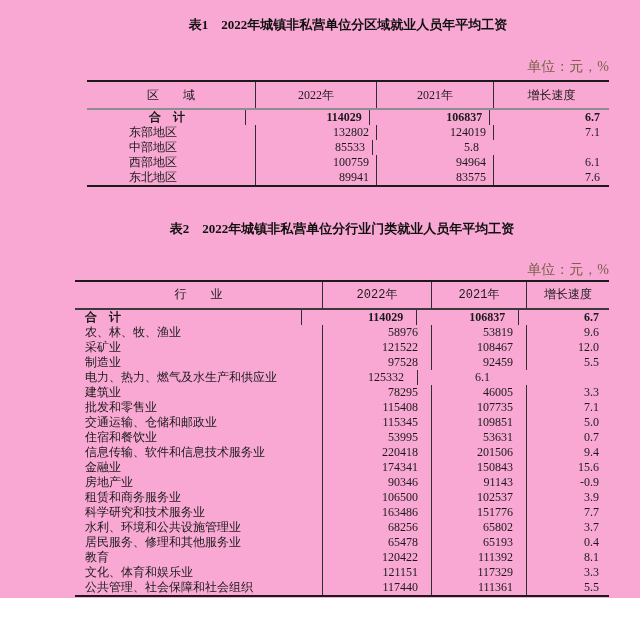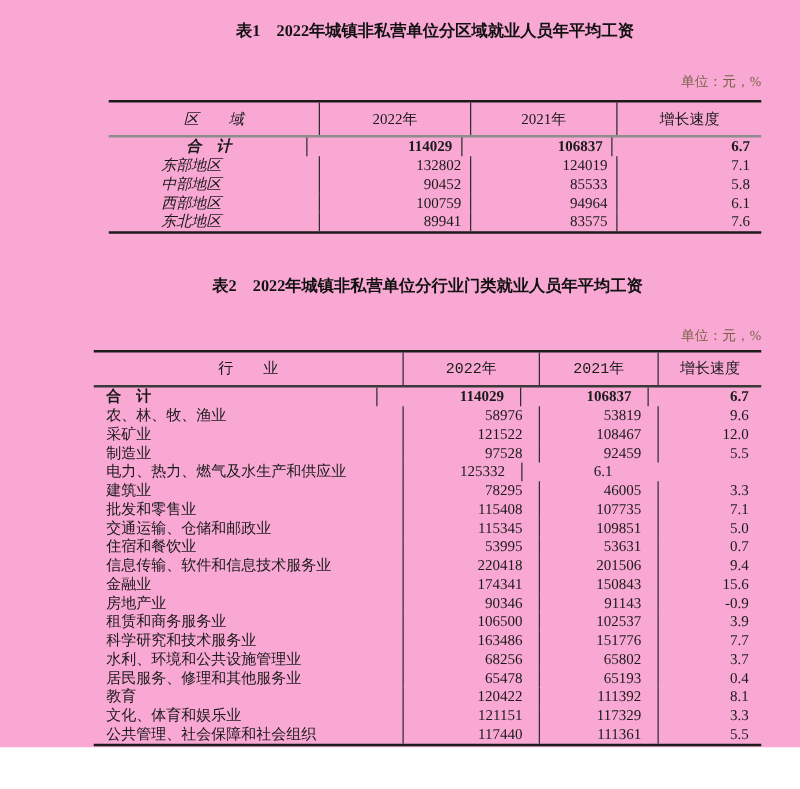--- a/index.html
+++ b/index.html
@@ -21,21 +21,21 @@
     font-weight:bold;
     font-size:13px;
     line-height:15px;
     color:#111111;
   }
   .title1 { top:17px;  left:87px; width:522px; }
   .title2 { top:221px; left:75px; width:534px; }
   .unit-note {
     position:absolute;
     text-align:right;
-    font-size:11px;
+    font-size:14px;
     line-height:13px;
     color:#7a6047;
   }
   .unit1 { top:60px;  left:87px; width:522px; }
   .unit2 { top:263px; left:75px; width:534px; }
   .tbl {
     position:absolute;
     border-top:2px solid #1b1b1b;
     border-bottom:2px solid #1b1b1b;
     font-size:12px;
@@ -46,21 +46,21 @@
   .tbl1 .thead { border-bottom:2px solid #8d8d8d; }
   .tbl2 .thead { border-bottom:2px solid #3a3a3a;font-family:Liberation Mono, monospace; }
   .th {
     text-align:center;
     line-height:26px;
     font-size:12px;
   }
   .tr { display:flex; height:15px; line-height:15px; }
   .th, .td { overflow:hidden; white-space:nowrap; }
   .th:not(:last-child), .td:not(:last-child) { border-right:1px solid #2f2f2f; }
-  .tbl1 .c1 { width:169px;font-style:italic; }
+  .tbl1 .c1 { width:169px; }
   .tbl1 .c2 { width:121px; }
   .tbl1 .c3 { width:117px; }
   .tbl1 .c4 { width:115px; }
   .tbl2 .c1 { width:248px; }
   .tbl2 .c2 { width:109px; }
   .tbl2 .c3 { width:95px;  }
   .tbl2 .c4 { width:82px;  }
   .td.label { text-align:left; }
   .tbl1 .td.label { padding-left:42px; }
   .tbl2 .td.label { padding-left:10px; }
@@ -99,21 +99,20 @@
 
         <div class="tr">
           <div class="td c1 label">东部地区</div>
           <div class="td c2 num">132802</div>
           <div class="td c3 num">124019</div>
           <div class="td c4 num growth">7.1</div>
         </div>
 
         <div class="tr">
           <div class="td c1 label">中部地区</div>
-          <div class="td c2 num">90452</div>
           <div class="td c3 num">85533</div>
           <div class="td c4 num growth">5.8</div>
         </div>
 
         <div class="tr">
           <div class="td c1 label">西部地区</div>
           <div class="td c2 num">100759</div>
           <div class="td c3 num">94964</div>
           <div class="td c4 num growth">6.1</div>
         </div>

